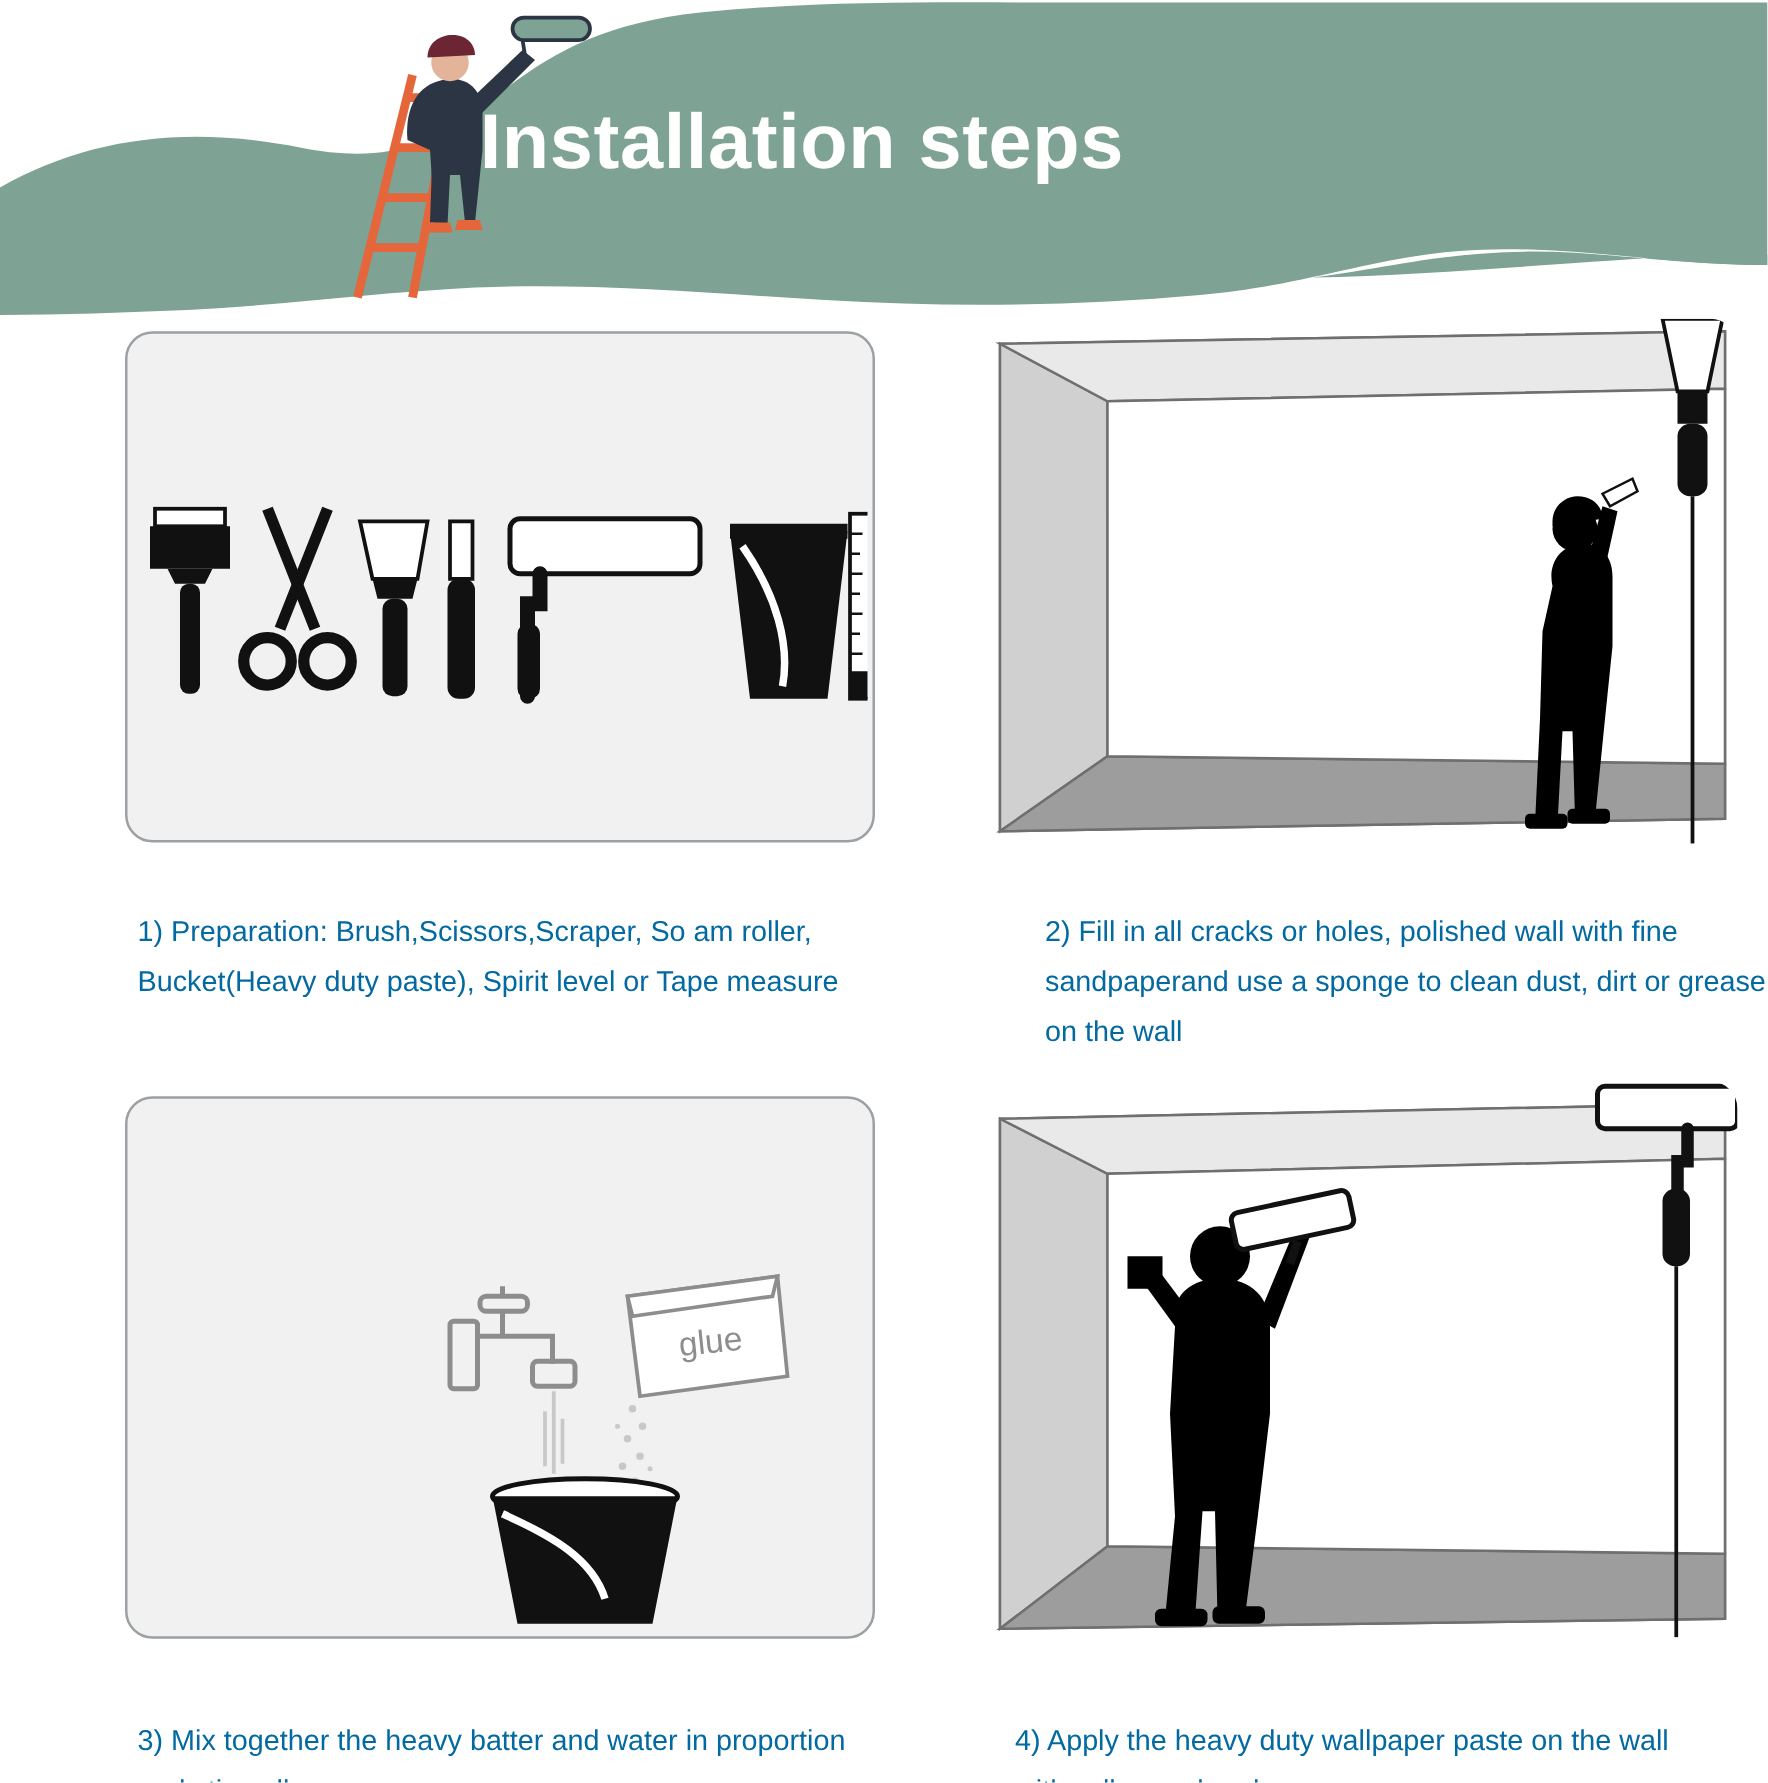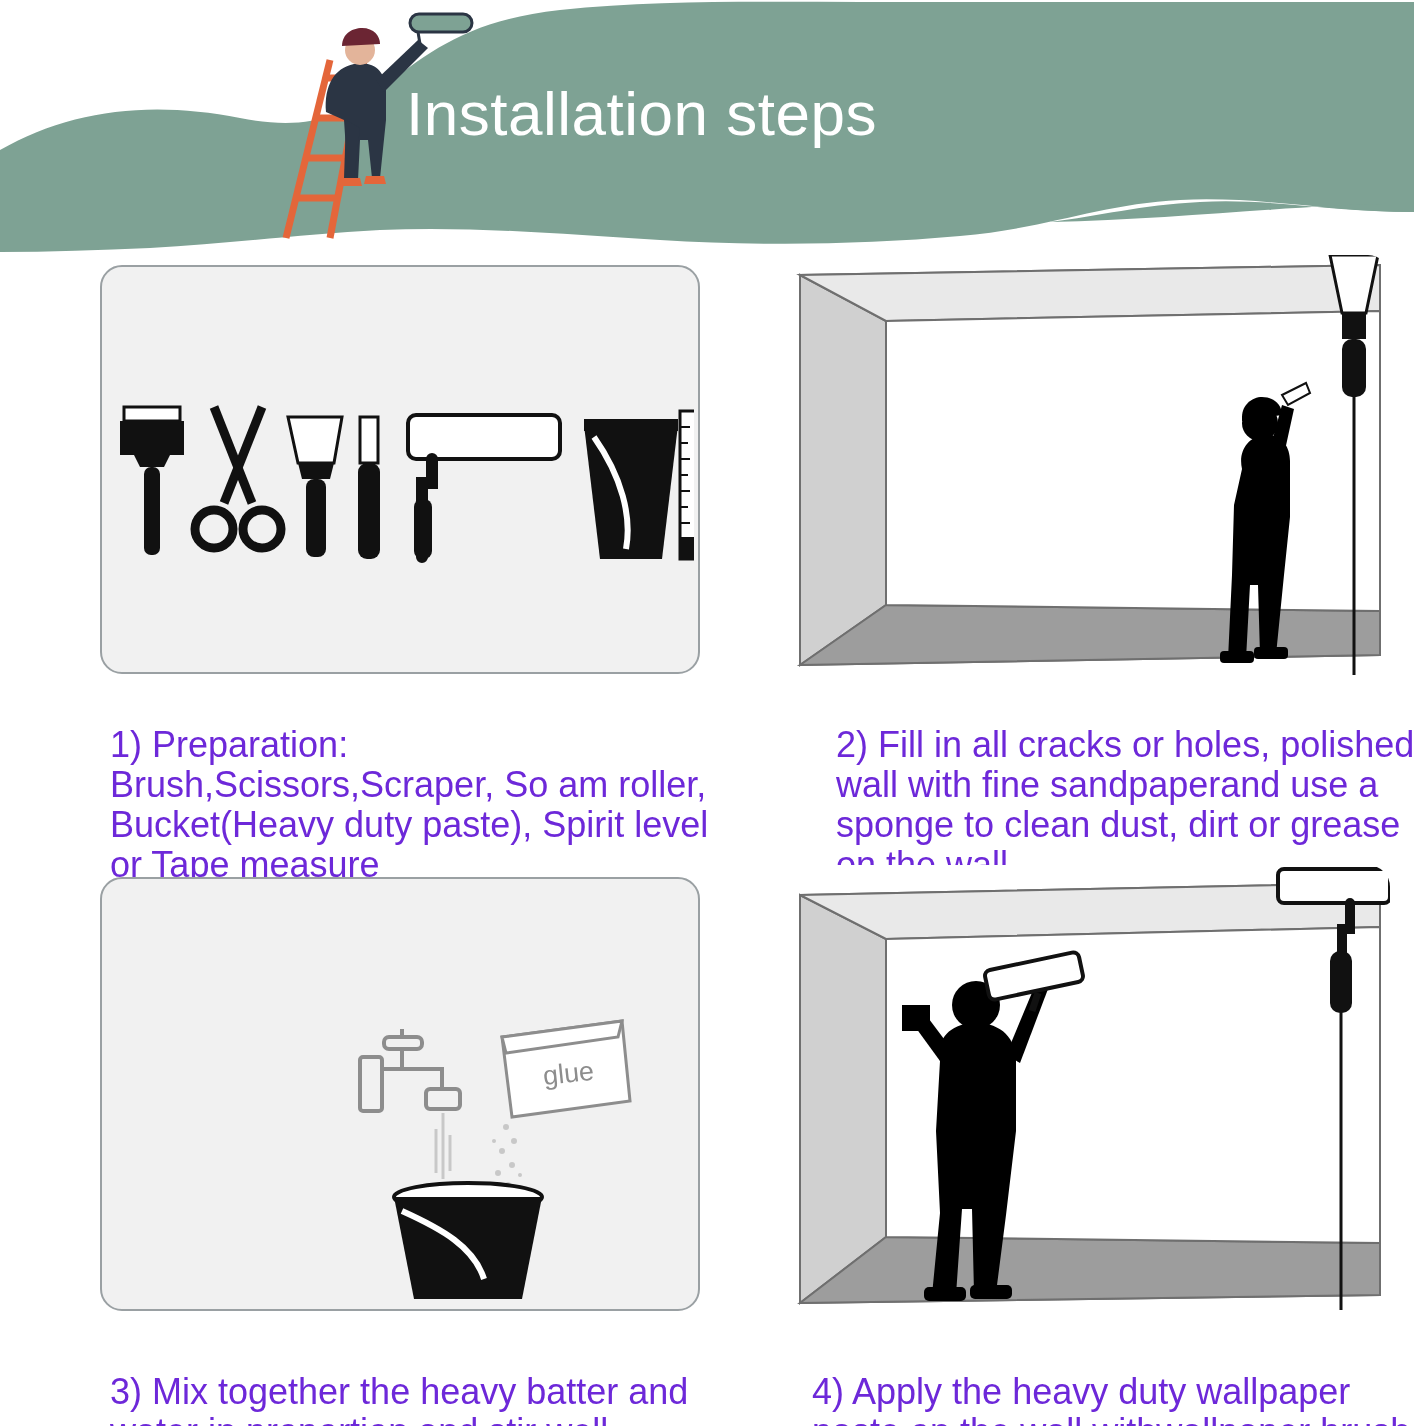--- a/index.html
+++ b/index.html
@@ -16,37 +16,37 @@
     position:absolute;left:0;top:0;width:1414px;height:260px;
   }
   #header svg{display:block;}
   #title{
     position:absolute;
     left:0;top:78px;width:1153px;
     text-align:center;
     font-size:62px;
     color:#ffffff;
     letter-spacing:0.5px;
-    font-weight:400;
+    font-weight:700;
     padding-left:130px;
     box-sizing:border-box;
   }
   
   .panel{
     position:absolute;
     border:2px solid #9aa0a3;
     border-radius:22px;
     background:#f1f1f1;
     overflow:hidden;
   }
   .caption{
     position:absolute;
-    font-size:36px;
+    font-size:23px;
     line-height:40px;
-    color:#6d28d9;
+    color:#0369a1;
   }
   
   #panel1{left:100px;top:265px;width:596px;height:405px;}
   #cap1{left:110px;top:725px;width:600px;}
   #panel2{left:790px;top:255px;width:600px;height:420px;background:#ffffff;border:none;}
   #cap2{left:812px;top:725px;width:590px;margin-left:24px;}
   #panel3{left:100px;top:877px;width:596px;height:430px;}
   #cap3{left:110px;top:1372px;width:600px;text-align:left;}
   #panel4{left:790px;top:865px;width:600px;height:445px;background:#ffffff;border:none;}
   #cap4{left:812px;top:1372px;width:600px;}

